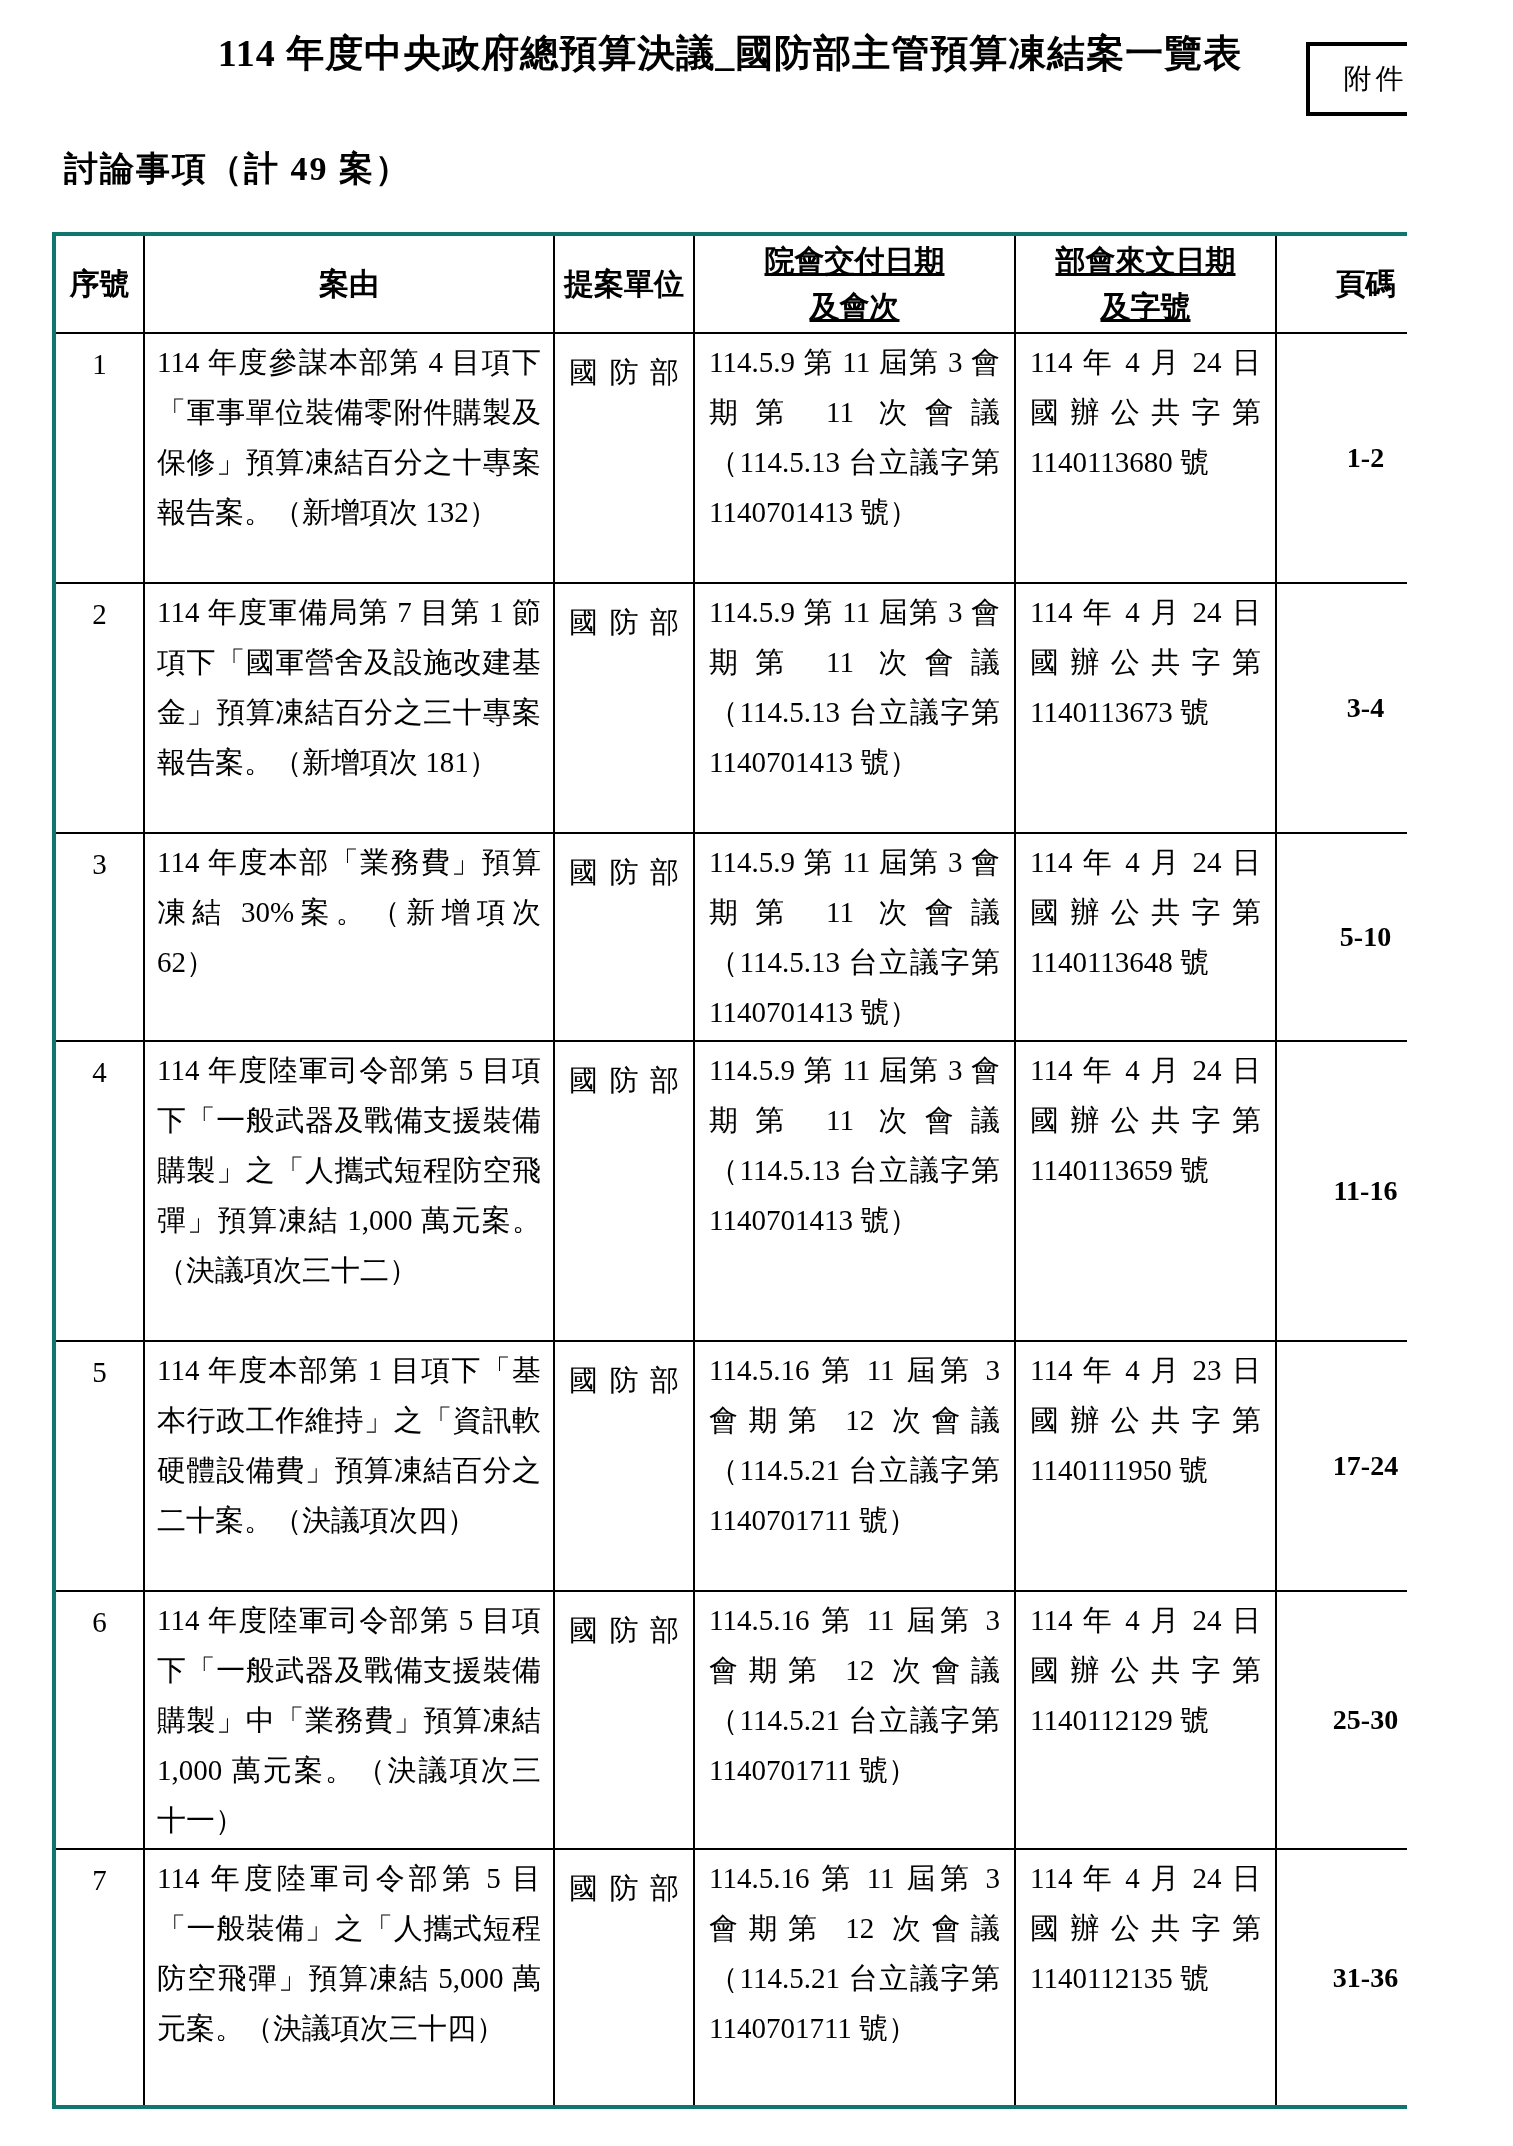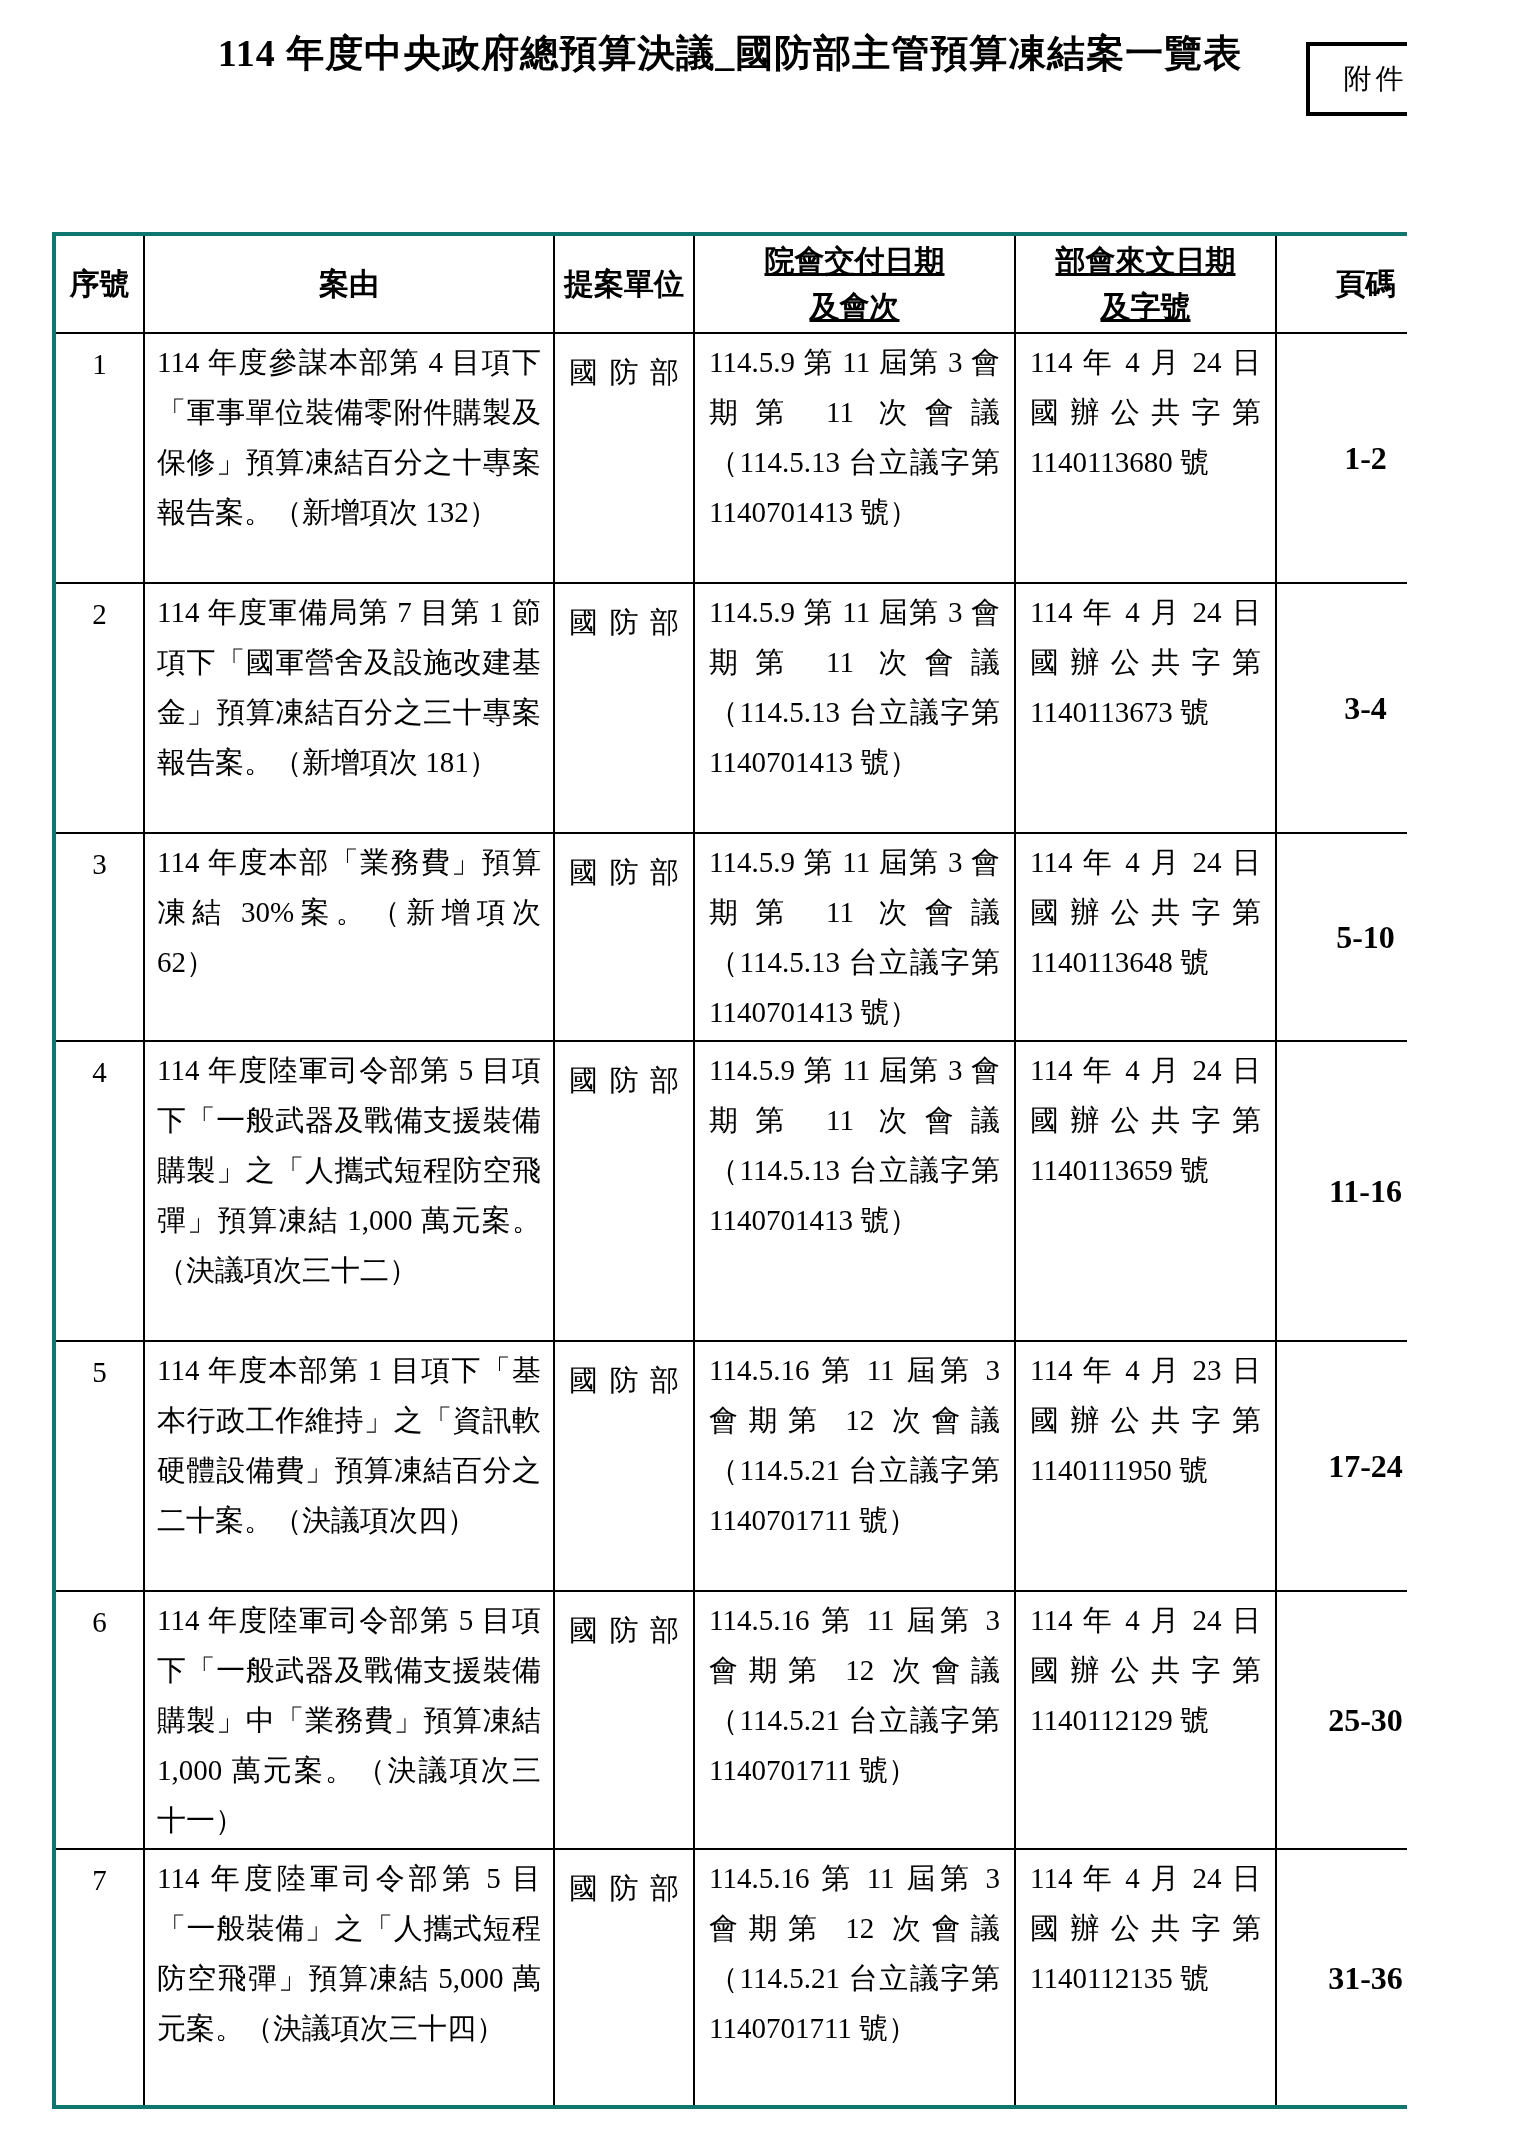--- a/index.html
+++ b/index.html
@@ -101,35 +101,36 @@
   }
   td.c-ministry {
     text-align: justify;
     padding: 3px 14px;
     border-radius: 29px;
   }
   td.c-pages {
     text-align: center;
     vertical-align: middle;
     font-weight: bold;
-    font-size: 32px;
+    font-size: 28px;
   }
   .hdr-line { display: block; text-decoration: underline; }
 </style>
 </head>
 <body>
 
 <div class="page">
 
   <div class="page-title">114 年度中央政府總預算決議_國防部主管預算凍結案一覽表</div>
 
   <div class="attachment-box">
     <span>附件 2</span>
   </div>
 
+  <div class="section-heading">討論事項（計 49 案）</div>
 
   <table class="cases">
     <colgroup>
       <col style="width:90px">
       <col style="width:410px">
       <col style="width:140px">
       <col style="width:321px">
       <col style="width:261px">
       <col style="width:180px">
     </colgroup>

